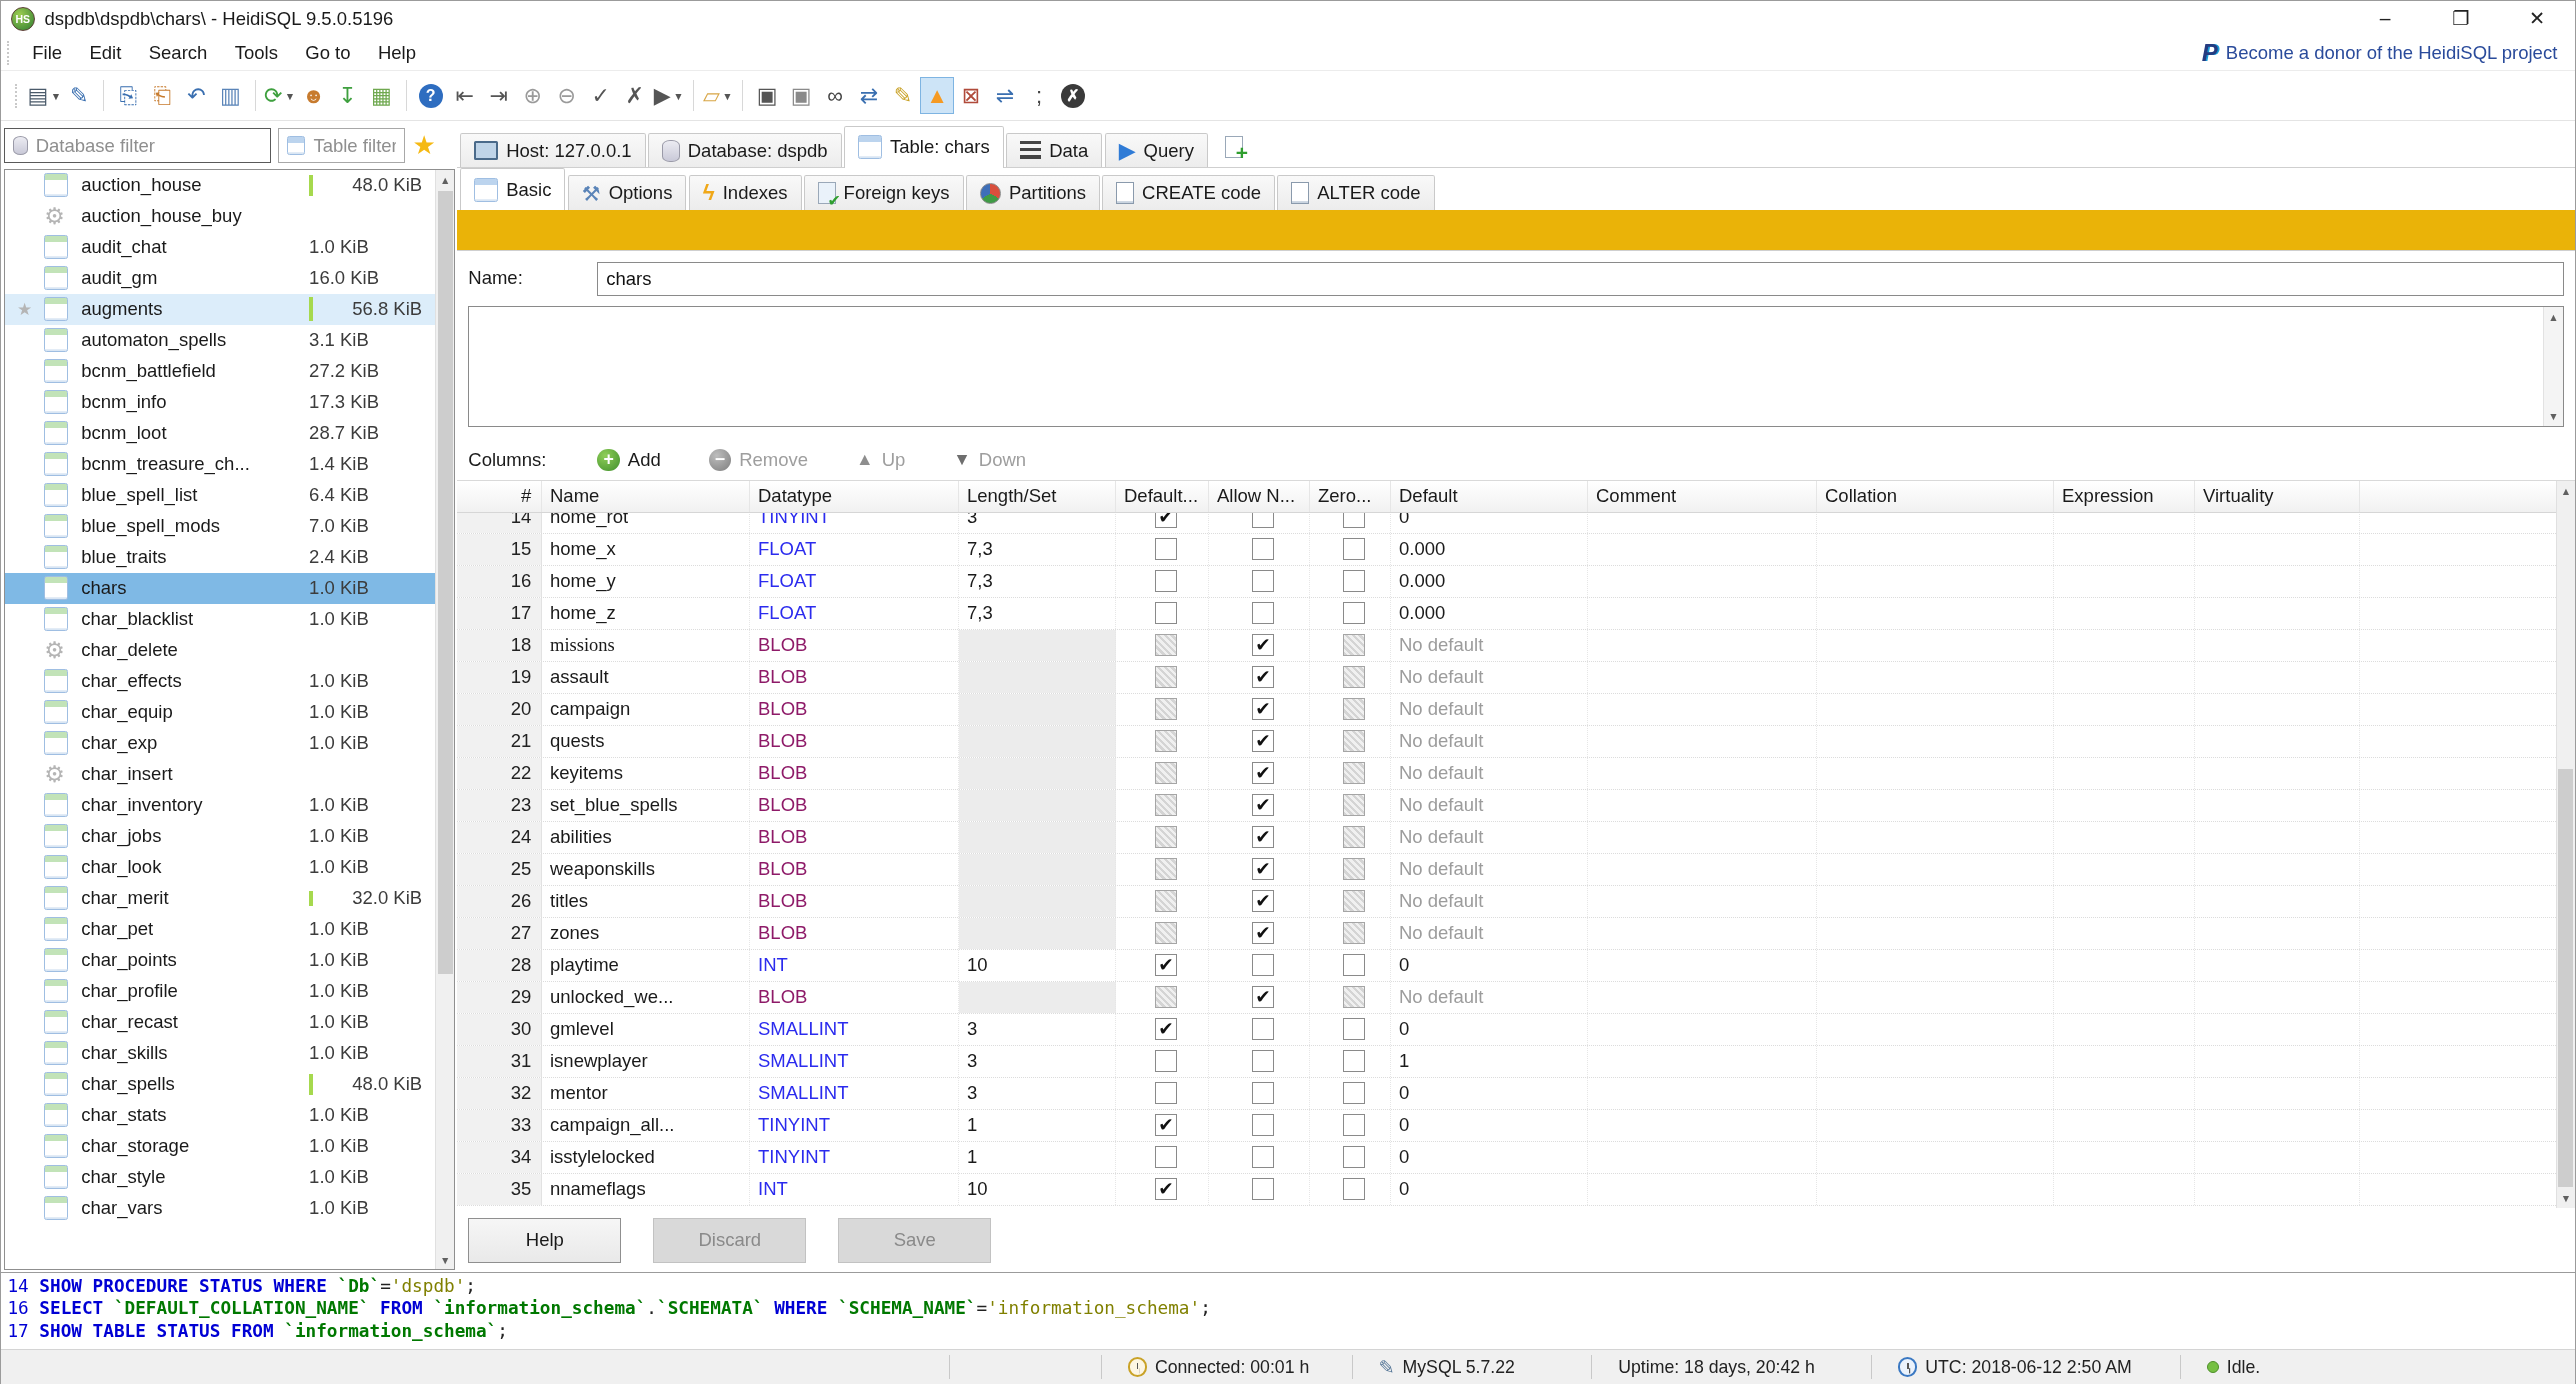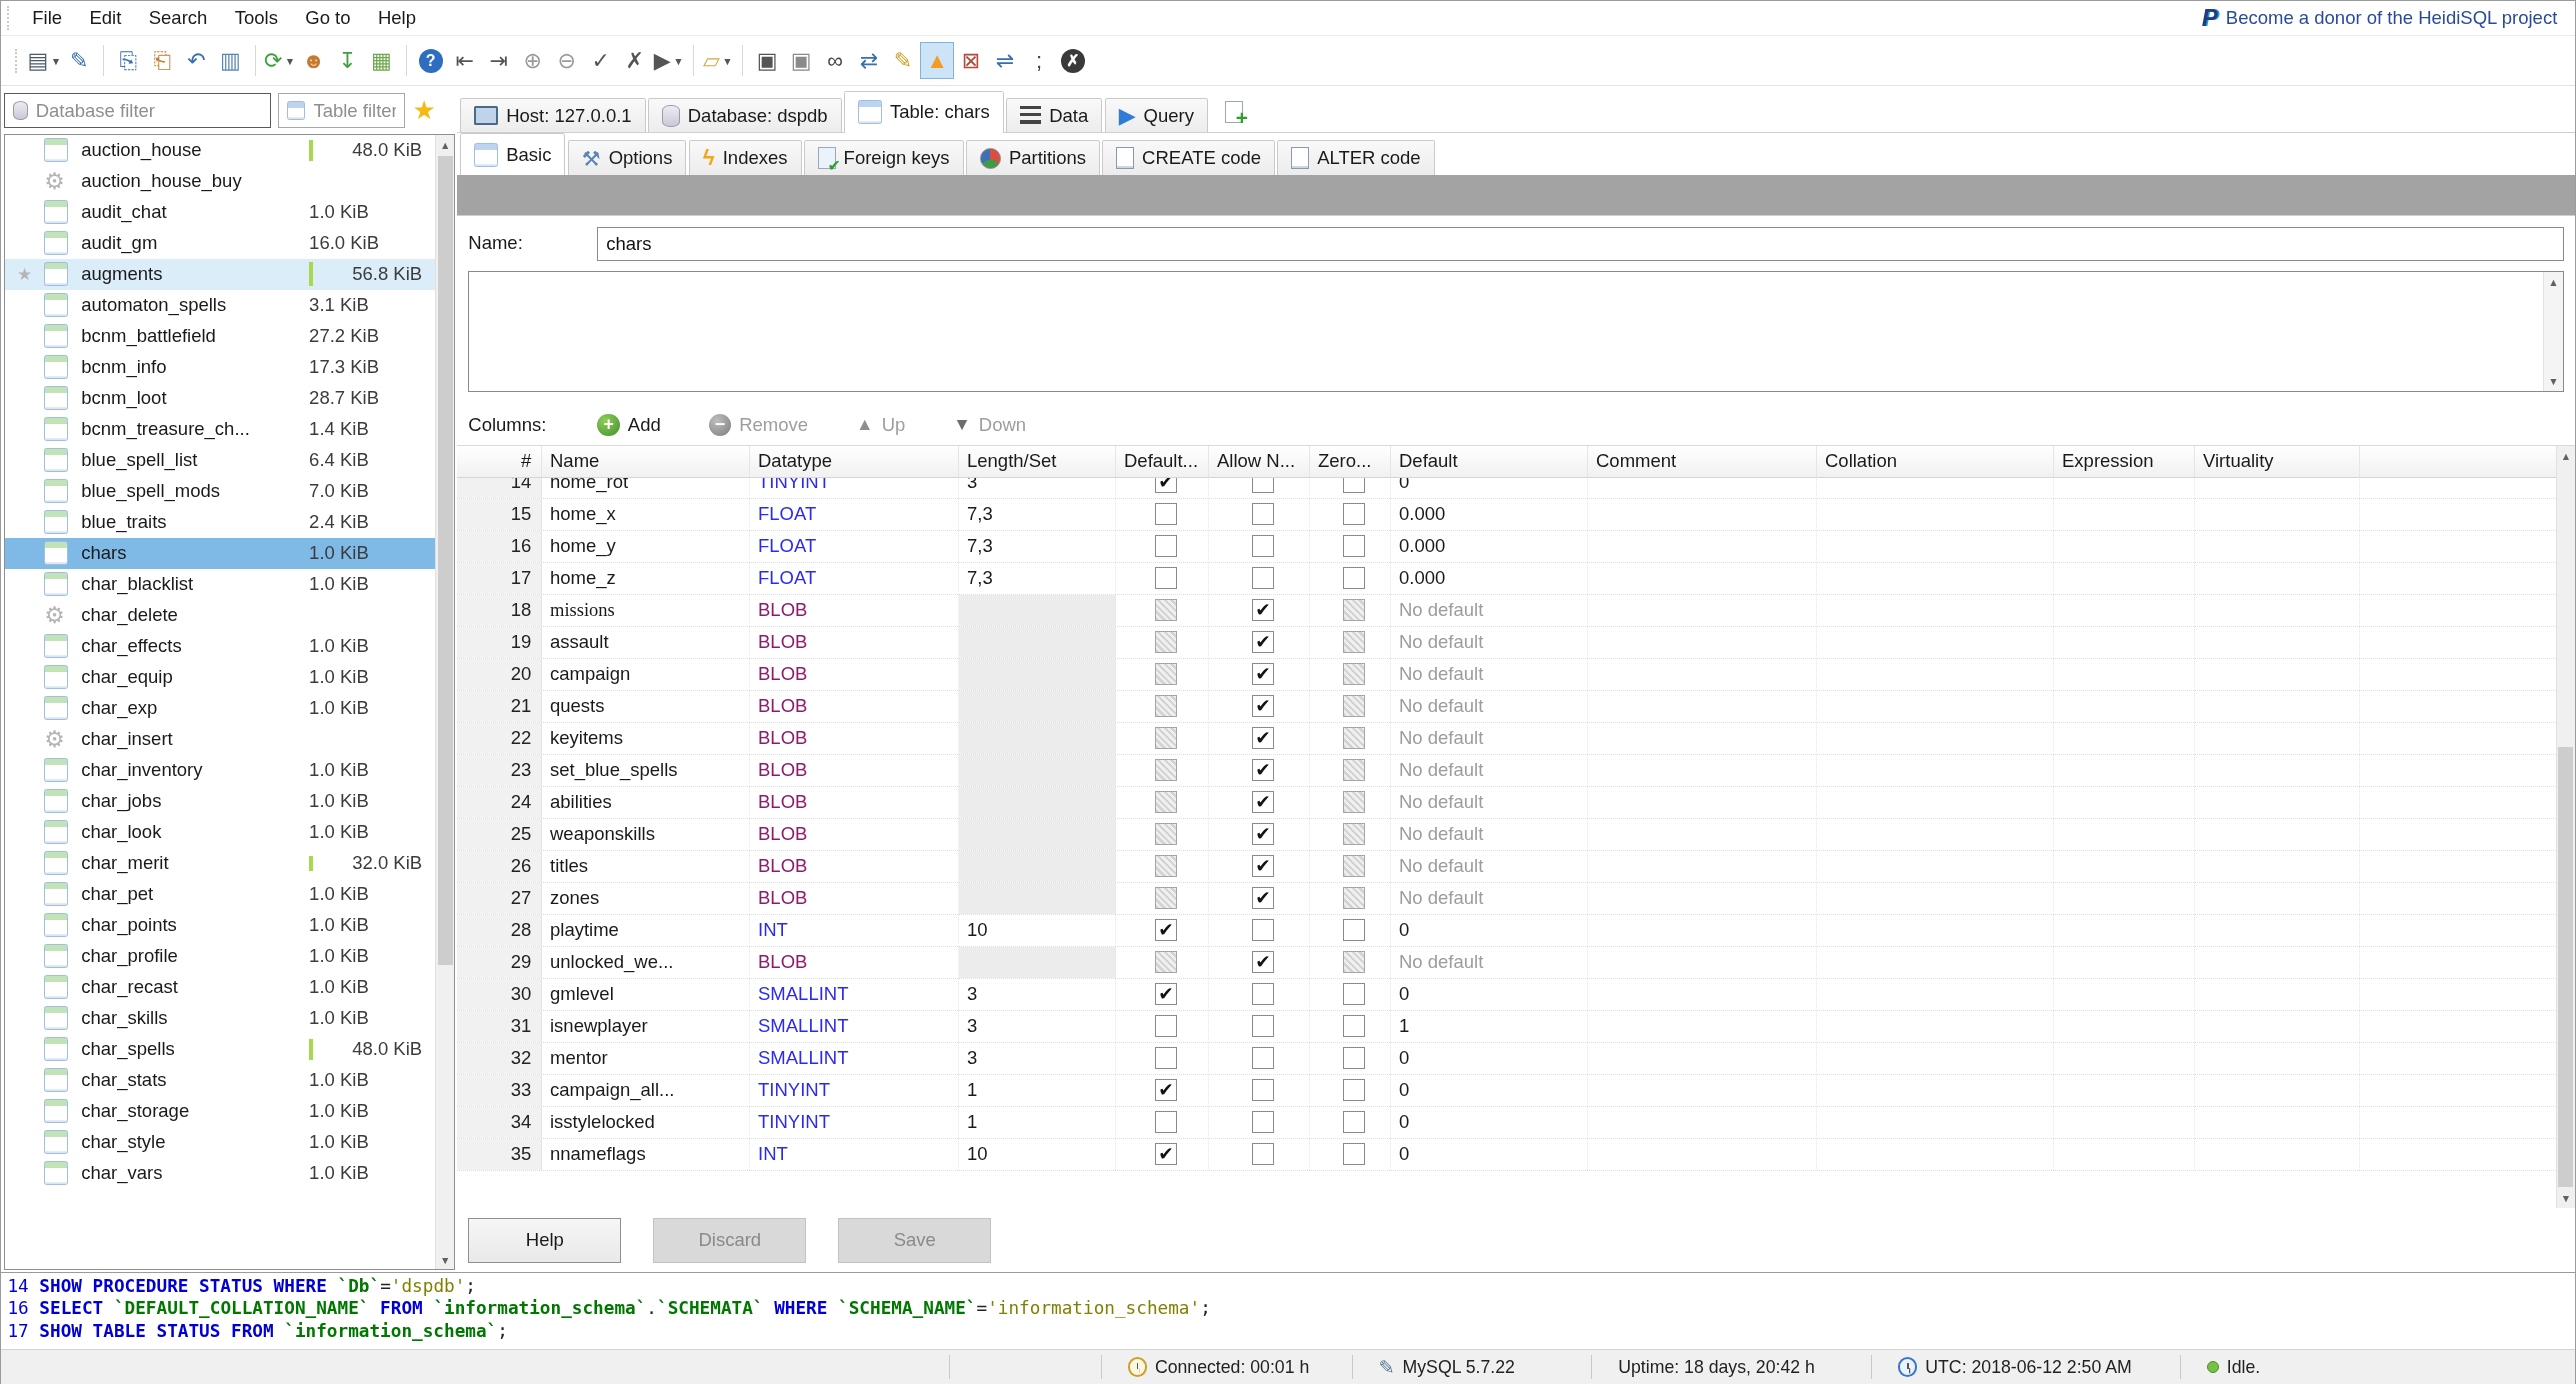--- a/index.html
+++ b/index.html
@@ -56,21 +56,21 @@
   .vscroll { width:19.3px; flex:0 0 auto; background:#f0f0f0; border-left:0.8px solid #e0e0e0; display:flex; flex-direction:column; }
   .varr { height:19.3px; display:flex; align-items:center; justify-content:center; color:#606060; font-size:10.5px; flex:0 0 auto; }
   .vtrack { flex:1 1 auto; position:relative; }
   .vthumb { position:absolute; left:1.6px; right:1.6px; background:#cdcdcd; }
 
   
   .main { flex:1 1 auto; display:flex; flex-direction:column; min-width:0; padding-top:4.8px; }
   .tabs-row { height:42px; display:flex; align-items:flex-end; padding-left:3.2px; flex:0 0 auto; }
   .tab { display:flex; align-items:center; gap:8px; padding:0 13px; height:35px; border:0.8px solid #c9c9c9; border-bottom:none; border-radius:2.4px 2.4px 0 0; background:linear-gradient(#f9f9f9,#ececec); font-size:18.5px; margin-right:2.4px; white-space:nowrap; }
   .tab.active { background:#fff; height:42px; position:relative; z-index:2; }
-  .tabpane { border-top:0.8px solid #cfcfcf; margin-top:-0.8px; background:#a3a3a3; flex:1 1 auto; display:flex; flex-direction:column; min-height:0; }
+  .tabpane { border-top:0.8px solid #cfcfcf; margin-top:-0.8px; background:#eab308; flex:1 1 auto; display:flex; flex-direction:column; min-height:0; }
   .subtabs-row { height:42px; display:flex; align-items:flex-end; padding-left:3.2px; flex:0 0 auto; background:#fff; }
   .icon-host { width:24px; height:19.3px; border:2.4px solid #4a6a8a; background:#bfd4e8; border-radius:1.6px; }
   .icon-db { width:17.7px; height:22.5px; border:1.6px solid #9a9aa8; border-radius:8px/5.6px; background:linear-gradient(#ececf2,#c9c9d8); }
   .icon-rows { width:21px; height:19.3px; background:repeating-linear-gradient(to bottom,#444 0 3.2px,transparent 3.2px 7.2px); }
   .icon-query { color:#2f7bd6; font-size:22px; line-height:1; }
   .icon-newdoc { position:relative; width:17.7px; height:22.5px; border:1.6px solid #9aa8b8; background:#fff; }
   .icon-newdoc::after { content:"+"; position:absolute; right:-6.4px; bottom:-8px; color:#2f9e2f; font-size:21px; font-weight:bold; }
   .icon-wrench { color:#5a84b8; font-size:21px; line-height:1; }
   .icon-bolt { color:#f0a818; font-size:22.5px; font-weight:bold; line-height:1; }
   .icon-fk { position:relative; width:17.7px; height:22.5px; border:1.6px solid #9aa8b8; background:#eaf2fa; }
@@ -140,20 +140,29 @@
   .ic-clock::after { content:""; position:absolute; left:7.2px; top:3.2px; width:1.6px; height:6.4px; background:#555; box-shadow:1.6px 4.8px 0 -0.4px #555; }
   .ic-clock.blue { border-color:#3a78c2; background:#eaf2fc; }
   .ic-pen { color:#5a7a9a; font-size:19.3px; }
   .ic-dot { width:12px; height:12px; border-radius:50%; background:#76c043; border:1.6px solid #4e8f2a; flex:0 0 auto; }
 </style>
 </head>
 <body>
 
 <div class="win">
 
+  <div class="titlebar">
+    <div class="app-icon">HS</div>
+    <div class="title-text">dspdb\dspdb\chars\ - HeidiSQL 9.5.0.5196</div>
+    <div class="win-controls">
+      <div class="wbtn">–</div>
+      <div class="wbtn">❐</div>
+      <div class="wbtn">✕</div>
+    </div>
+  </div>
 
   <div class="menubar">
     <div class="grip"></div>
     <div id="menu-items" style="display:flex;height:100%;">
         <div class="mitem">File</div>
         <div class="mitem">Edit</div>
         <div class="mitem">Search</div>
         <div class="mitem">Tools</div>
         <div class="mitem">Go to</div>
         <div class="mitem">Help</div>

